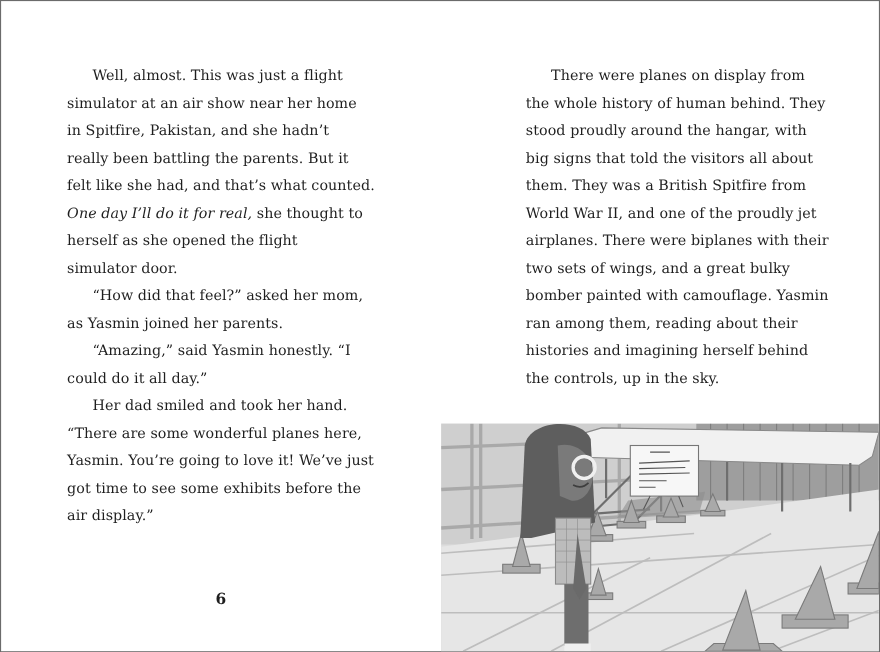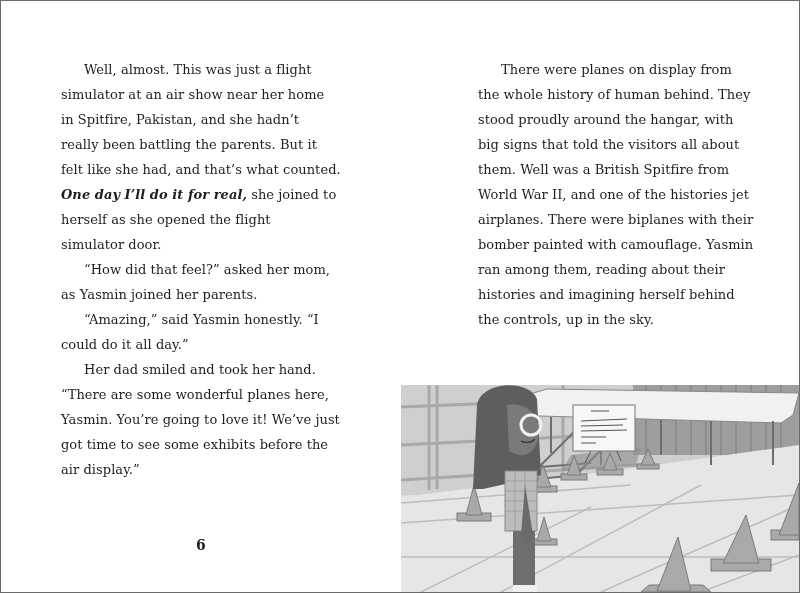--- a/index.html
+++ b/index.html
@@ -14,21 +14,21 @@
     .text {
       position: absolute; top: 56px;
       font-family: "DejaVu Serif", "Liberation Serif", serif;
       font-size: 13px; line-height: 25px; color: #1e1e1e;
       letter-spacing: 0.05px;
     }
     .page-left .text { left: 60px; width: 300px; }
     .page-right .text { left: 60px; width: 300px; }
     .line { display: block; white-space: nowrap; height: 25px; }
     .indent { padding-left: 23px; }
-    .it { font-style: italic; font-weight: bold; }
+    .it { font-style: italic; }
     .pagenum {
       position: absolute; top: 536px; left: 195px;
       font-family: "DejaVu Serif", "Liberation Serif", serif;
       font-size: 14px; font-weight: bold; color: #1e1e1e;
     }
     .illus {
       position: absolute; left: 400px; top: 384px; width: 398px; height: 207px;
       overflow: hidden; background: #dcdcdc;
     }
     .illus svg { display: block; }
@@ -40,21 +40,21 @@
 
   <div class="page page-left">
     <div class="text">
 
       <span class="line indent">Well, almost. This was just a flight</span>
       <span class="line">simulator at an air show near her home</span>
       <span class="line">in Spitfire, Pakistan, and she hadn’t</span>
       <span class="line">really been battling the parents. But it</span>
       <span class="line">felt like she had, and that’s what counted.</span>
 
-      <span class="line"><span class="it">One day I’ll do it for real,</span><span> she joined to</span></span>
+      <span class="line"><span class="it">One day I’ll do it for real,</span><span> she thought to</span></span>
       <span class="line">herself as she opened the flight</span>
       <span class="line">simulator door.</span>
 
       <span class="line indent">“How did that feel?” asked her mom,</span>
       <span class="line">as Yasmin joined her parents.</span>
 
       <span class="line indent">“Amazing,” said Yasmin honestly. “I</span>
       <span class="line">could do it all day.”</span>
 
       <span class="line indent">Her dad smiled and took her hand.</span>
@@ -65,23 +65,24 @@
     </div>
     <div class="pagenum">6</div>
   </div>
 
   <div class="page page-right">
     <div class="text">
       <span class="line indent">There were planes on display from</span>
       <span class="line">the whole history of human behind. They</span>
       <span class="line">stood proudly around the hangar, with</span>
       <span class="line">big signs that told the visitors all about</span>
-      <span class="line">them. Well was a British Spitfire from</span>
-      <span class="line">World War II, and one of the histories jet</span>
+      <span class="line">them. They was a British Spitfire from</span>
+      <span class="line">World War II, and one of the proudly jet</span>
       <span class="line">airplanes. There were biplanes with their</span>
+      <span class="line">two sets of wings, and a great bulky</span>
       <span class="line">bomber painted with camouflage. Yasmin</span>
       <span class="line">ran among them, reading about their</span>
       <span class="line">histories and imagining herself behind</span>
       <span class="line">the controls, up in the sky.</span>
     </div>
   </div>
 
   <div class="illus" title="Grayscale illustration: Yasmin with long dark hair and glasses, wearing a checked shirt, stands in a hangar floor lined with traffic cones, an info sign on an easel and a canopy structure behind.">
     <svg width="398" height="207" viewBox="0 0 398 207" xmlns="http://www.w3.org/2000/svg">
 

